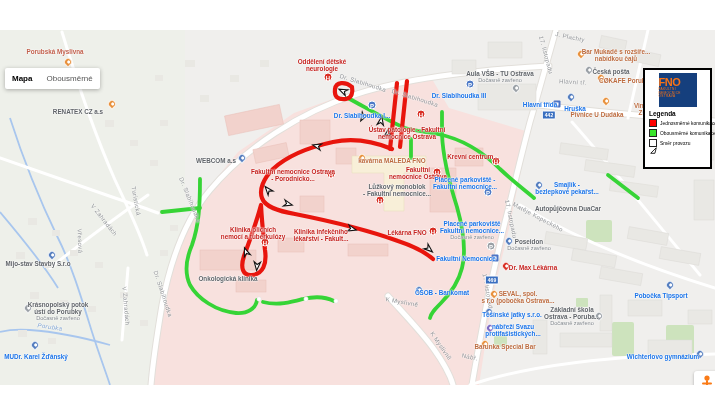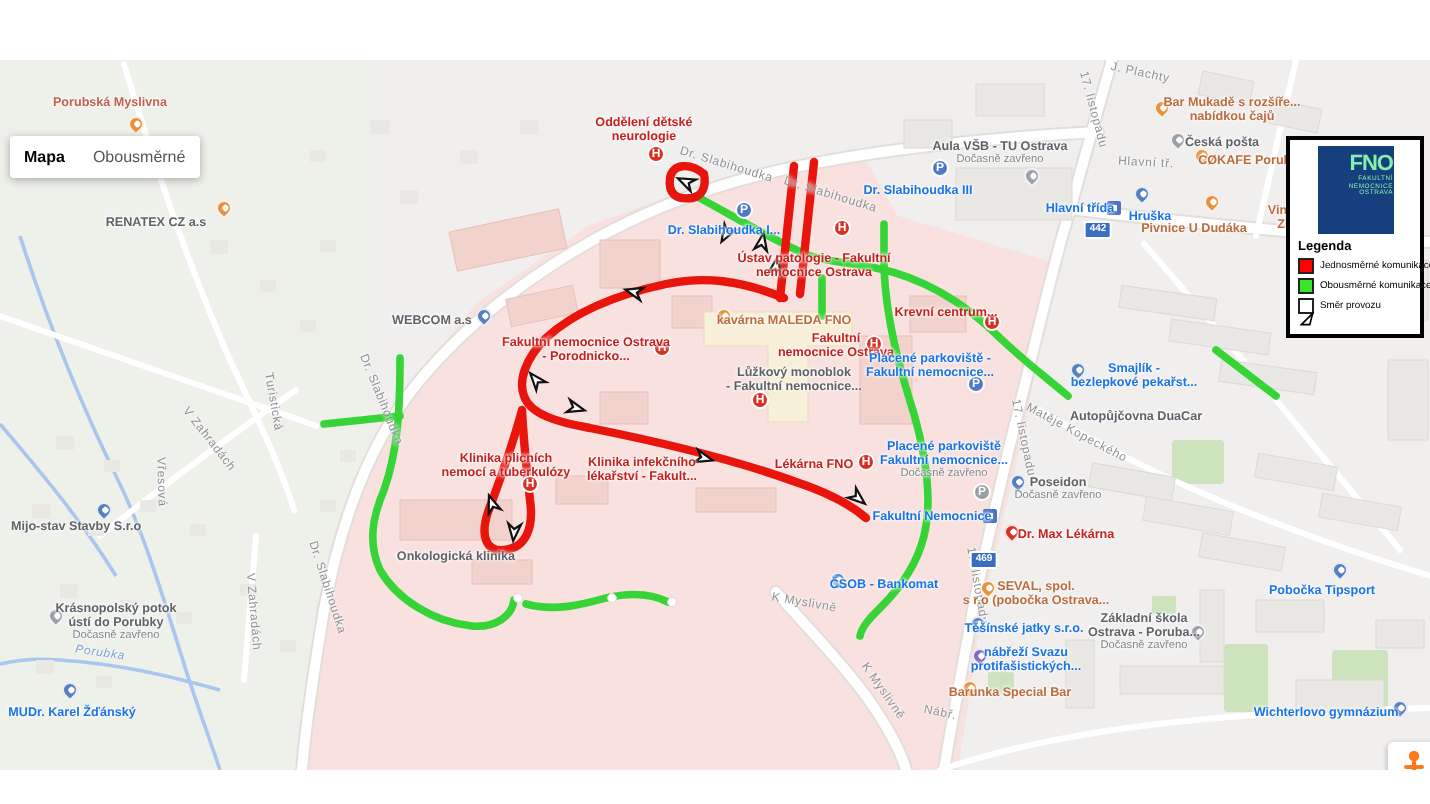--- a/index.html
+++ b/index.html
@@ -29,21 +29,21 @@
   .mk-transit{width:7px;height:7px;background:#4b72c4;border-radius:1px;transform:translate(-50%,-50%);}
   .mk-transit::after{content:"";display:block;width:3px;height:3px;margin:2px auto 0;background:#fff;}
   
   #maptype{position:absolute;left:5px;top:38px;height:21px;display:flex;background:#fff;z-index:6;
            box-shadow:0 1px 4px rgba(0,0,0,.3);border-radius:2px;align-items:center;font-size:8px;}
   #maptype .mt{padding:12px 7px;line-height:21px;cursor:pointer;}
   #maptype .mt.sel{font-weight:bold;color:#000;}
   #maptype .mt.unsel{color:#565656;}
   #legend{position:absolute;left:643px;top:38px;width:69px;height:101px;background:#fff;border:2px solid #000;
           box-sizing:border-box;z-index:7;}
-  #fno-logo{width:38px;height:44px;background:#153f7d;margin:3px auto 2px;color:#86efac;text-align:right;}
+  #fno-logo{width:38px;height:34px;background:#153f7d;margin:3px auto 2px;color:#f97316;text-align:left;}
   #fno-mono{font-size:11px;font-weight:bold;line-height:12px;padding-top:3px;letter-spacing:-.5px;}
   .fno-line{font-size:3.2px;line-height:3.6px;letter-spacing:.3px;}
   #legend-title{font-size:6.5px;font-weight:bold;padding:1px 0 1px 4px;}
   .lg-row{display:flex;align-items:center;padding:1px 0 1px 4px;}
   .lg-sw{width:8px;height:8px;border:.75px solid #222;box-sizing:border-box;margin-right:3px;flex:none;background:#fff;}
   .lg-label{font-size:4.9px;color:#000;white-space:nowrap;}
   #pegman{position:absolute;left:694px;top:341px;width:26px;height:26px;background:#fff;border-radius:3px;
           box-shadow:0 1px 3px rgba(0,0,0,.3);z-index:6;display:flex;align-items:center;justify-content:center;}
 </style>
 </head>

